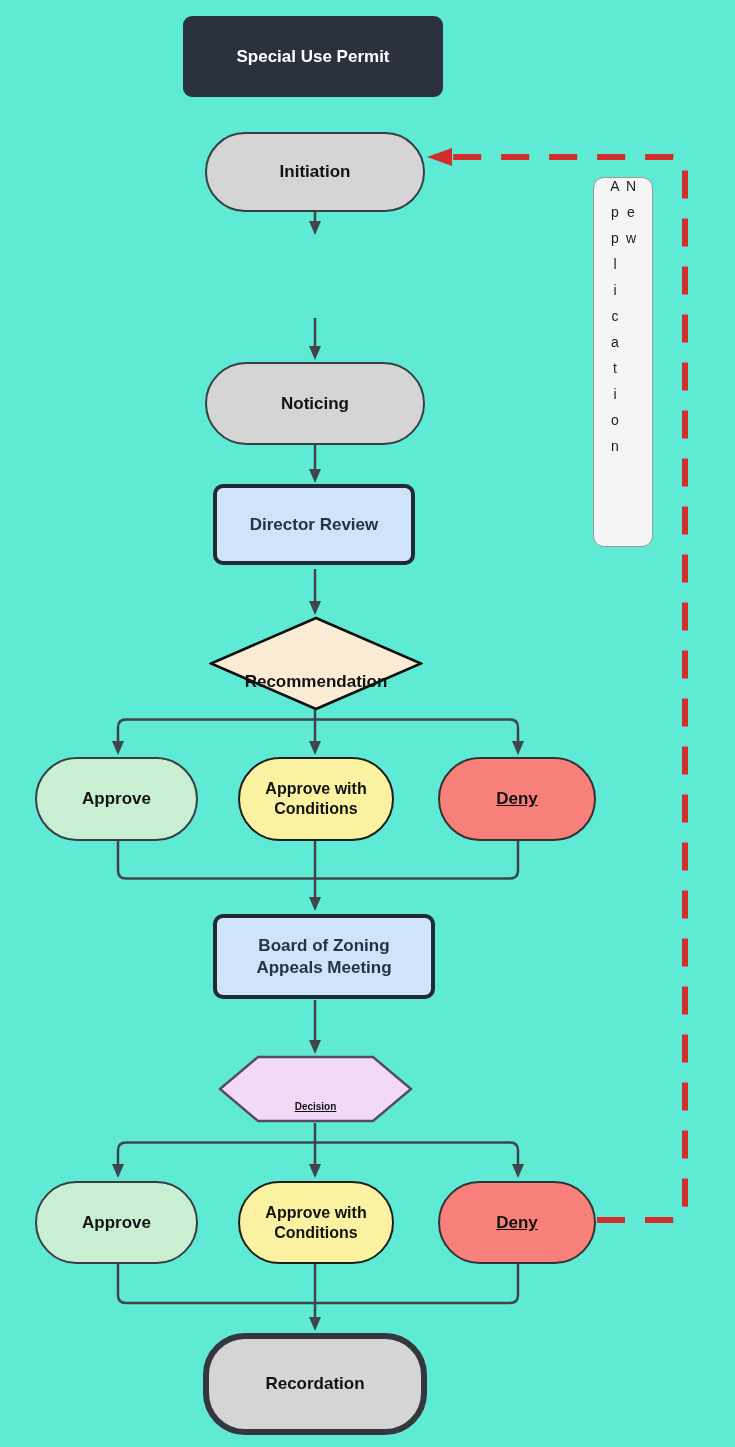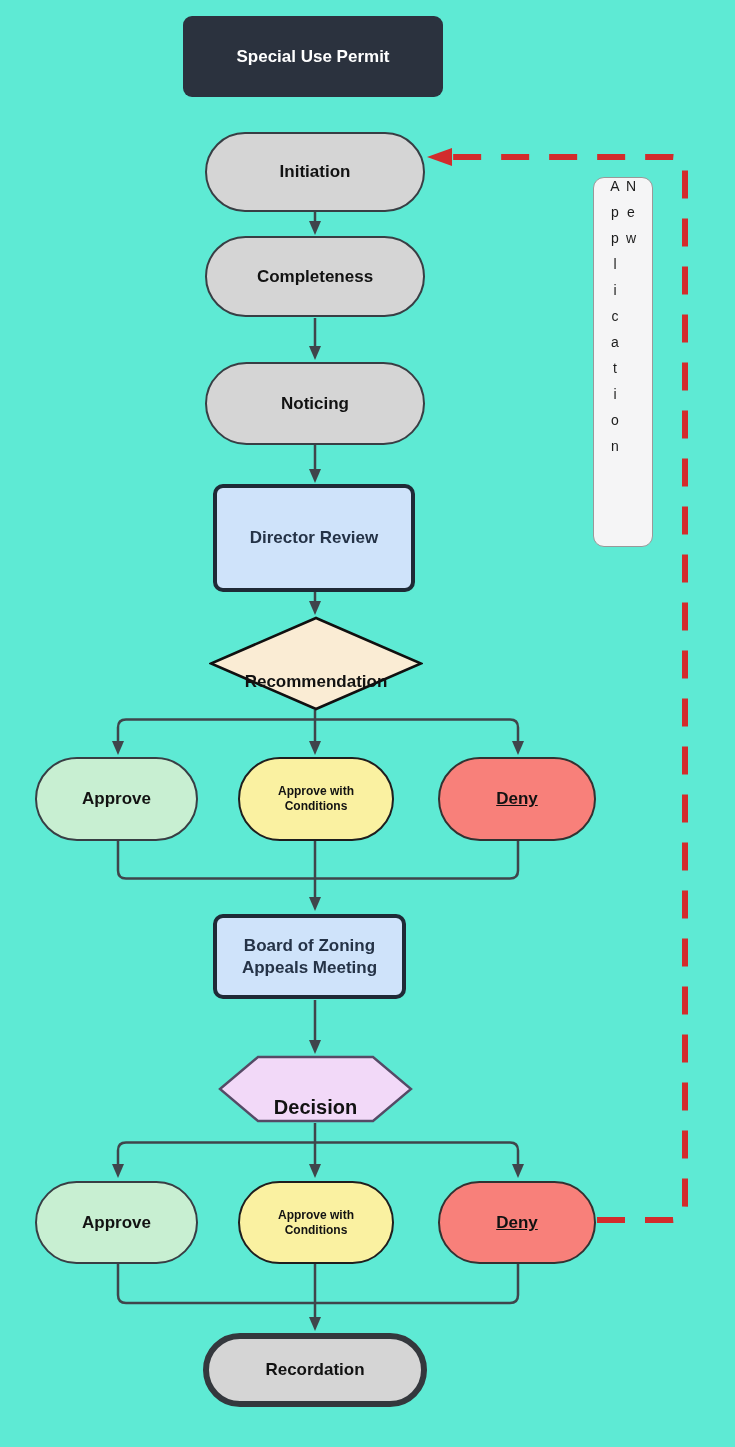--- a/index.html
+++ b/index.html
@@ -27,22 +27,22 @@
   .pill-thick{border-width:6px;border-color:var(--recBorder);}
   .proc{
     background:var(--blueFill);border:4px solid var(--blueBorder);border-radius:10px;
     color:var(--blueText);padding:6px 14px;
   }
   .shape-node{font-weight:bold;}
   .shape-node svg{position:absolute;inset:0;width:100%;height:100%;}
   .shape-node .lbl{position:relative;z-index:1;margin-top:36px;}
   .diamond-shape{fill:var(--diamondFill);stroke:var(--diamondBorder);stroke-width:2.6;}
   .hex-shape{fill:var(--hexFill);stroke:var(--hexBorder);stroke-width:2.4;}
-  .decision-lbl{font-size:20px;}
-  .awc{font-size:12px;padding:0 18px;}
+  .decision-lbl{font-size:10px;text-decoration:underline;}
+  .awc{font-size:16px;padding:0 18px;}
 
   .side-panel{
     position:absolute;z-index:2;box-sizing:border-box;display:flex;align-items:center;justify-content:center;
     background:var(--panelFill);border:1.3px solid var(--panelBorder);border-radius:11px;
   }
   .vert-label{
     writing-mode:vertical-rl;text-orientation:upright;
     font-size:14px;color:#1c1c1c;letter-spacing:10px;word-spacing:16px;font-weight:normal;
   }
 </style>
@@ -88,29 +88,26 @@
   </svg>
 
   <div class="node title-box" style="left:183px;top:16px;width:260px;height:81px;">
     <span>Special Use Permit</span>
   </div>
 
   <div class="node pill pill-gray" style="left:205px;top:132px;width:220px;height:80px;">
     <span>Initiation</span>
   </div>
 
-  <div class="node pill pill-gray" style="left:205px;top:236px;width:220px;height:81px;">
-    <span>Completeness</span>
-  </div>
 
   <div class="node pill pill-gray" style="left:205px;top:362px;width:220px;height:83px;">
     <span>Noticing</span>
   </div>
 
-  <div class="node proc" style="left:213px;top:484px;width:202px;height:108px;">
+  <div class="node proc" style="left:213px;top:484px;width:202px;height:81px;">
     <span>Director Review</span>
   </div>
 
   <div class="node shape-node" style="left:209px;top:616px;width:214px;height:95px;">
     <svg viewBox="0 0 214 95" preserveAspectRatio="none">
       <polygon class="diamond-shape" points="107,2 212,47.5 107,93 2,47.5"></polygon>
     </svg>
     <span class="lbl">Recommendation</span>
   </div>
 
@@ -119,21 +116,21 @@
   </div>
 
   <div class="node pill pill-yellow awc" style="left:238px;top:757px;width:156px;height:84px;">
     <span>Approve with Conditions</span>
   </div>
 
   <div class="node pill pill-red" style="left:438px;top:757px;width:158px;height:84px;">
     <span>Deny</span>
   </div>
 
-  <div class="node proc" style="left:213px;top:914px;width:193px;height:85px;">
+  <div class="node proc" style="left:213px;top:914px;width:222px;height:85px;">
     <span>Board of Zoning Appeals Meeting</span>
   </div>
 
   <div class="node shape-node" style="left:218px;top:1055px;width:195px;height:68px;">
     <svg viewBox="0 0 195 68" preserveAspectRatio="none">
       <polygon class="hex-shape" points="2,34 40,2 155,2 193,34 155,66 40,66"></polygon>
     </svg>
     <span class="lbl decision-lbl">Decision</span>
   </div>
 
@@ -142,21 +139,21 @@
   </div>
 
   <div class="node pill pill-yellow awc" style="left:238px;top:1181px;width:156px;height:83px;">
     <span>Approve with Conditions</span>
   </div>
 
   <div class="node pill pill-red" style="left:438px;top:1181px;width:158px;height:83px;">
     <span>Deny</span>
   </div>
 
-  <div class="node pill pill-gray pill-thick" style="left:203px;top:1333px;width:224px;height:74px;">
+  <div class="node pill pill-gray pill-thick" style="left:203px;top:1333px;width:224px;height:102px;">
     <span>Recordation</span>
   </div>
 
   <div class="side-panel" style="left:593px;top:177px;width:60px;height:370px;">
     <span class="vert-label">New Application</span>
   </div>
 
 </div>
 
 </body></html>

